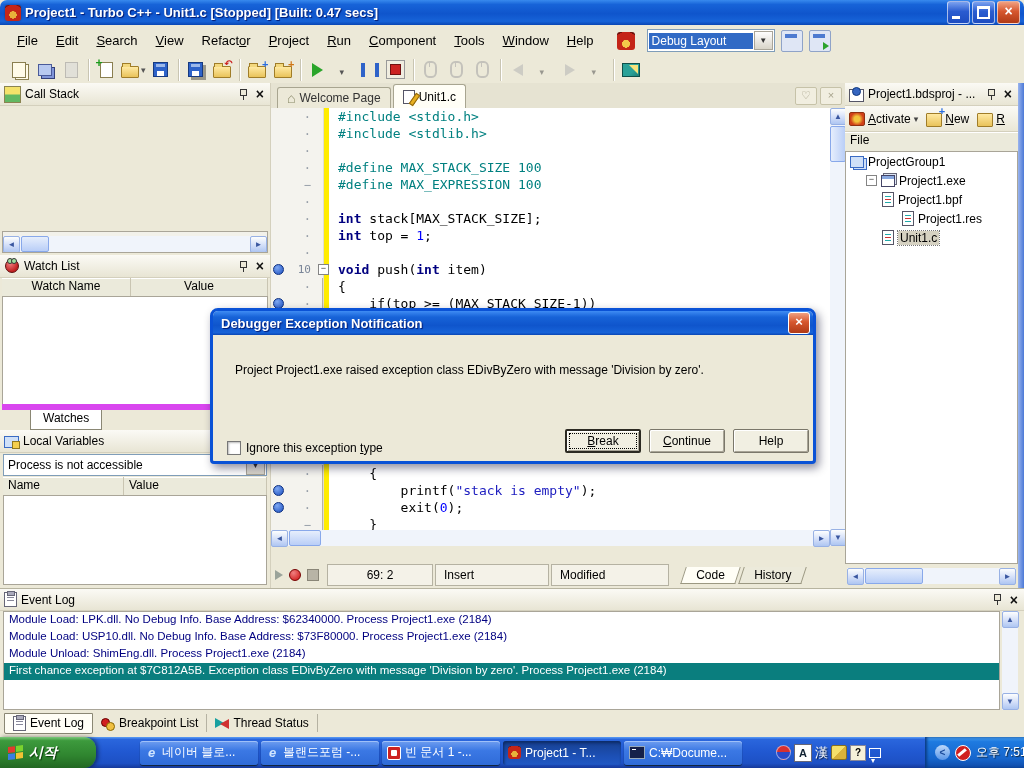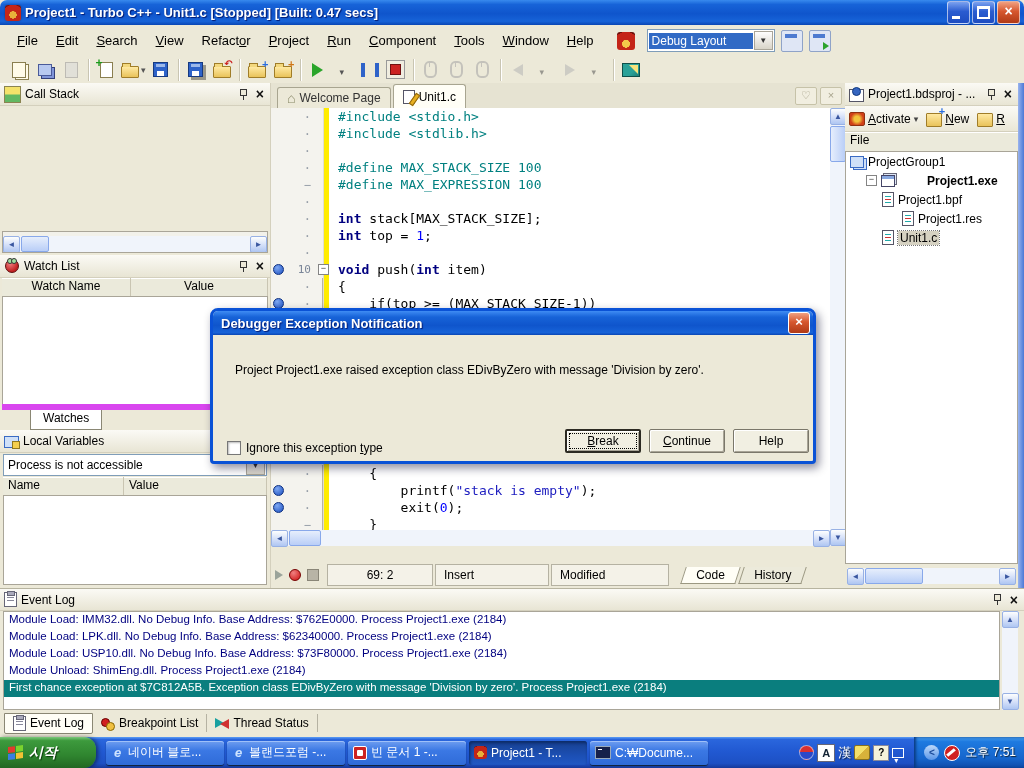--- a/index.html
+++ b/index.html
@@ -180,21 +180,21 @@
   .p-proj .filehead{position:absolute;top:49px;left:0;right:0;height:18px;background:#ebeadb;border-bottom:1px solid #c9c5b2;font-size:12px;padding:1px 5px;box-shadow:inset 0 1px 0 #fff;}
   .tree{position:absolute;top:68px;left:0;right:0;bottom:24px;background:#fff;border:1px solid #a9a598;overflow:hidden;}
   .tree-row{display:flex;align-items:center;height:19px;gap:4px;font-size:12px;white-space:nowrap;}
   .expander{width:9px;height:9px;flex:none;background:#fff;border:1px solid #848484;color:#333;font-size:9px;line-height:7px;text-align:center;}
   .tico{position:relative;display:inline-block;flex:none;}
   .project-group-icon{width:12px;height:10px;background:#cfe0f8;border:1px solid #3a6bc4;box-shadow:3px 2px 0 -1px #cfe0f8,3px 2px 0 0 #3a6bc4;}
   .project-exe-icon{width:12px;height:10px;background:#fff;border:1px solid #446;box-shadow:2px -2px 0 -1px #dde6f5,2px -2px 0 0 #667;}
   .project-exe-icon::before{content:'';position:absolute;left:0;top:0;width:100%;height:3px;background:#88a8e0;}
   .file-icon{width:10px;height:13px;background:#fff;border:1px solid #556;}
   .file-icon::before{content:'';position:absolute;left:2px;right:2px;top:3px;height:1px;background:#2aa;box-shadow:0 3px 0 #c33,0 6px 0 #2aa;}
-  .tlabel.b{font-weight:bold;margin-left:28px;}
+  .tlabel.b{font-weight:normal;}
   .tlabel.sel{background:#d6d2c2;outline:1px dotted #777;padding:0 2px;}
   .p-proj .hscroll{bottom:4px;left:2px;right:2px;}
   .edge-strip{position:absolute;left:1018px;top:83px;width:6px;height:652px;background:linear-gradient(90deg,#9ab4ee,#4c79d6);}
   
   .eventlog{position:absolute;top:588px;left:0;width:1024px;height:147px;background:#ece9d8;border-top:1px solid #b7b4a0;}
   .eventlog .phead{height:21px;}
   .el-body{position:absolute;top:22px;left:3px;right:24px;bottom:26px;background:#fff;border:1px solid #a9a598;overflow:hidden;}
   .log-row{font-size:11.5px;color:#000080;padding:1px 5px;height:15px;white-space:nowrap;}
   .log-row.sel{background:#0a7e7e;color:#fff;}
   .eventlog .vscroll{right:6px;top:22px;bottom:26px;}
@@ -212,21 +212,21 @@
   .dlg-msg{position:absolute;left:22px;top:52px;right:20px;font-size:12px;color:#000;}
   .dlg-buttons{position:absolute;left:352px;top:118px;display:flex;gap:8px;}
   .dbtn{position:relative;width:76px;height:24px;background:#f1efe2;border:1px solid #7a776a;border-radius:2px;
     box-shadow:inset 1px 1px 0 #fff,inset -1px -1px 0 #a8a496;font-size:12px;font-family:inherit;color:#000;}
   .dbtn.def{border:2px solid #2c2a22;}
   .dbtn.def::after{content:'';position:absolute;inset:2px;border:1px dotted #000;}
   .dlg-check{position:absolute;left:14px;top:130px;display:flex;align-items:center;gap:5px;font-size:12px;}
   .cbox{width:12px;height:12px;background:#fff;border:1px solid #777;box-shadow:inset 1px 1px 2px #bbb;}
   
   .taskbar{position:absolute;top:737px;left:0;width:1024px;height:31px;display:flex;align-items:center;
-    background:linear-gradient(180deg,#5c9ef5 0%,#2a66dd 8%,#2159d2 45%,#1d50c4 85%,#16399a 100%);}
+    background:linear-gradient(180deg,#5c9ef5 0%,#2a66dd 8%,#2159d2 45%,#1d50c4 85%,#16399a 100%);gap:34px;}
   .startbtn{height:31px;width:96px;flex:none;display:flex;align-items:center;gap:5px;padding-left:8px;box-sizing:border-box;
     background:linear-gradient(180deg,#7bc87b 0%,#3d9a3d 12%,#2f852f 60%,#226722 100%);
     border-radius:0 12px 12px 0;box-shadow:2px 0 4px #0007;}
   .startbtn .label{color:#fff;font-weight:bold;font-size:14px;font-style:italic;text-shadow:1px 1px 1px #0a3a0a;}
   .flag{width:16px;height:14px;display:grid;grid-template-columns:7px 7px;grid-template-rows:6px 6px;gap:1px;transform:skewY(-8deg);}
   .flag i{display:block;}
   .flag .f1{background:#e23a2e;}.flag .f2{background:#7bd32e;}.flag .f3{background:#3a7de2;}.flag .f4{background:#f3c234;}
   .tasks{display:flex;gap:3px;margin-left:10px;}
   .task{width:118px;height:24px;border-radius:3px;display:flex;align-items:center;gap:4px;padding:0 5px;box-sizing:border-box;
     background:linear-gradient(180deg,#6f9ef0,#3b78e4 40%,#2f6bd8);box-shadow:inset 0 1px 0 #9fc0f8,0 1px 1px #123;
@@ -702,21 +702,20 @@
   <div class="edge-strip"></div>
 
   <div class="eventlog">
     <div class="phead">
       <div class="phico ic-eventlog"></div>
       <span class="ptitle">Event Log</span>
       <div class="pin"></div>
       <div class="pclose">×</div>
     </div>
     <div class="el-body">
-        <div class="log-row">Module Load: IMM32.dll. No Debug Info. Base Address: $762E0000. Process Project1.exe (2184)</div>
         <div class="log-row">Module Load: LPK.dll. No Debug Info. Base Address: $62340000. Process Project1.exe (2184)</div>
         <div class="log-row">Module Load: USP10.dll. No Debug Info. Base Address: $73F80000. Process Project1.exe (2184)</div>
         <div class="log-row">Module Unload: ShimEng.dll. Process Project1.exe (2184)</div>
         <div class="log-row sel">First chance exception at $7C812A5B. Exception class EDivByZero with message 'Division by zero'. Process Project1.exe (2184)</div>
       </div>
     <div class="vscroll">
       <div class="sb-btn">▲</div>
       <div class="sb-spacer"></div>
       <div class="sb-btn">▼</div>
     </div>

